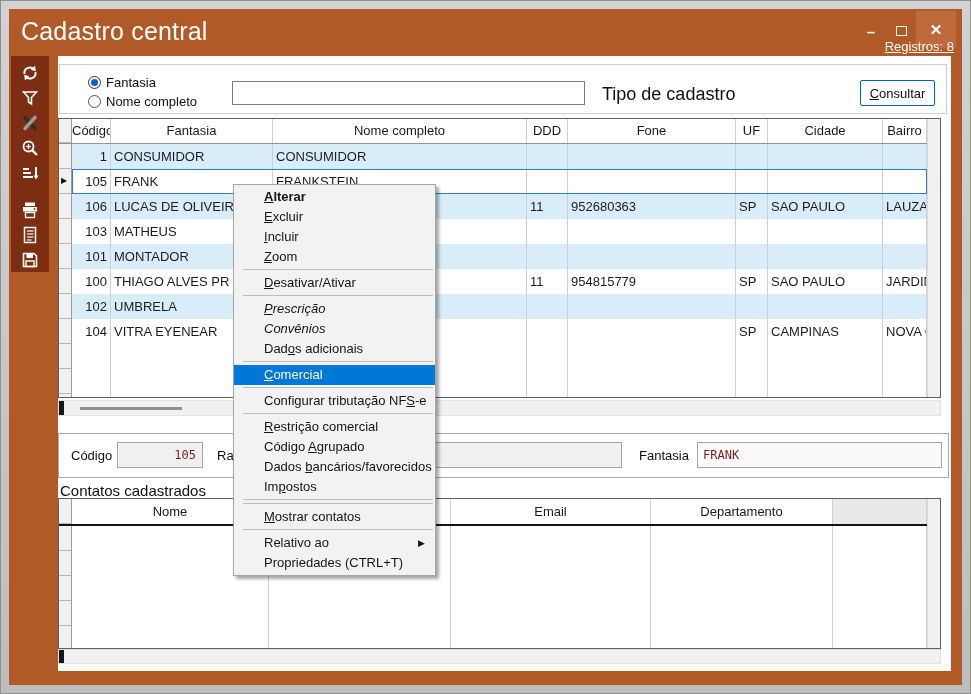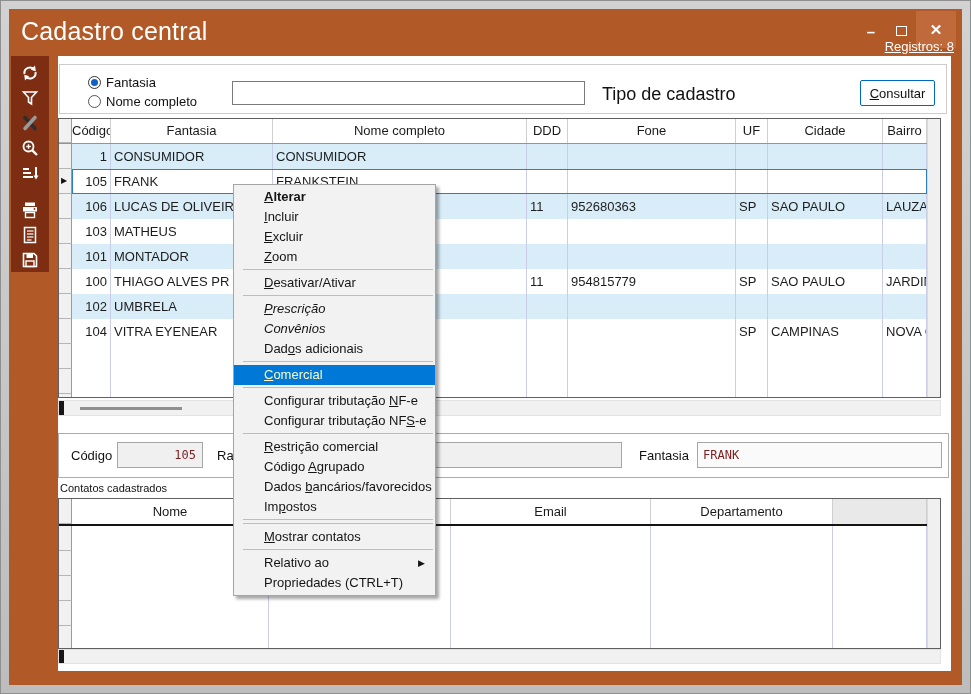--- a/index.html
+++ b/index.html
@@ -55,21 +55,21 @@
   .hthumb{position:absolute;left:21px;top:6px;width:102px;height:3px;background:#8f8f8f}
   
   .detail{position:absolute;left:0;top:377px;width:891px;height:45px;border:1px solid #ababab;background:#fff}
   .dlabel{position:absolute;top:14px;font-size:13px;color:#111}
   .val-box{position:absolute;top:8px;height:26px;border:1px solid #a6a6a6;background:#F0F0F0;font-family:"DejaVu Sans Mono",monospace;font-size:12px;color:#7B1F1F;line-height:24px;overflow:hidden;white-space:nowrap}
   .vb-codigo{left:58px;width:86px;text-align:right;padding-right:6px}
   .vb-razao{left:223px;width:340px}
   .vb-fant{left:638px;width:245px;background:#FAFAFA;padding-left:5px}
   .lb-codigo{left:12px}.lb-razao{left:158px}.lb-fant{left:580px}
   
-  .contacts-label{position:absolute;left:2px;top:426px;font-size:11px;color:#111}
+  .contacts-label{position:absolute;left:2px;top:426px;font-size:15px;color:#111}
   .cgrid{position:absolute;left:0;top:442px;width:883px;height:151px;border:1px solid #5f5f5f;background:#fff;overflow:hidden}
   .chead{display:flex;height:27px;border-bottom:2px solid #141414;width:868px;background:#fff}
   .chcell{font-size:13px;color:#1a1a1a;text-align:center;line-height:25px;border-right:1px solid #cfcfcf;flex:none;overflow:hidden}
   .chcell.fill{background:#E9E9E9}
   .c-row{display:flex;height:25px;width:868px}
   .ccell{border-right:1px solid #c9cde6;flex:none}
   
   .menu{position:absolute;left:175px;top:128px;width:203px;background:#F2F2F2;border:1px solid #a5a5a5;padding:2px 0;box-shadow:3px 3px 3px rgba(0,0,0,.35);z-index:50}
   .mi{position:relative;height:20px;line-height:20px;padding-left:30px;font-size:13px;color:#141414;white-space:nowrap;cursor:default}
   .mi.b{font-weight:bold}
@@ -386,33 +386,32 @@
           </div>
         <div class="vsb"></div>
       </div>
 
       <div class="hscroll hs2">
         <span class="notch"></span>
       </div>
 
       <div class="menu" id="menu">
           <div class="mi b"><span></span><u>A</u><span>lterar</span></div>
+          <div class="mi"><span></span><u>E</u><span>xcluir</span></div>
           <div class="mi"><span></span><u>I</u><span>ncluir</span></div>
-          <div class="mi"><span></span><u>E</u><span>xcluir</span></div>
           <div class="mi"><span></span><u>Z</u><span>oom</span></div>
           <div class="msep"></div>
           <div class="mi"><span></span><u>D</u><span>esativar/Ativar</span></div>
           <div class="msep"></div>
           <div class="mi i"><span></span><u>P</u><span>rescrição</span></div>
           <div class="mi i"><span>Convênios</span><u></u><span></span></div>
           <div class="mi"><span>Dad</span><u>o</u><span>s adicionais</span></div>
           <div class="msep"></div>
           <div class="mi hl"><span></span><u>C</u><span>omercial</span></div>
           <div class="msep"></div>
-          <div class="mi"><span>Configurar tributação </span><u>N</u><span>F-e</span></div>
           <div class="mi"><span>Configurar tributação NF</span><u>S</u><span>-e</span></div>
           <div class="msep"></div>
           <div class="mi"><span></span><u>R</u><span>estrição comercial</span></div>
           <div class="mi"><span>Código </span><u>A</u><span>grupado</span></div>
           <div class="mi"><span>Dados </span><u>b</u><span>ancários/favorecidos</span></div>
           <div class="mi"><span>Im</span><u>p</u><span>ostos</span></div>
           <div class="msep"></div>
           <div class="msep"></div>
           <div class="mi"><span></span><u>M</u><span>ostrar contatos</span></div>
           <div class="msep"></div>

